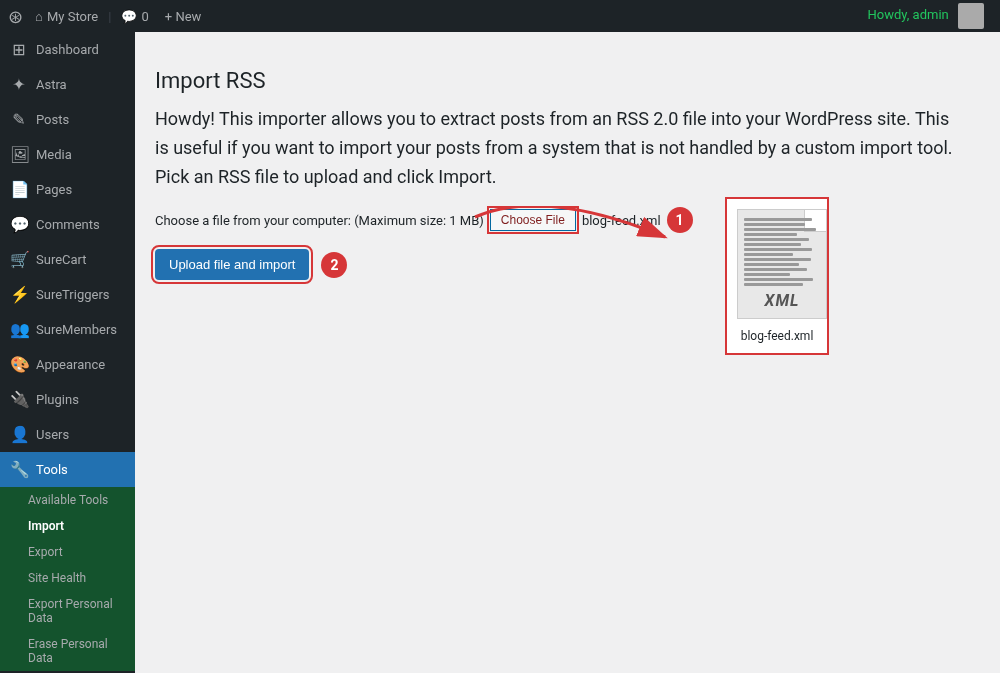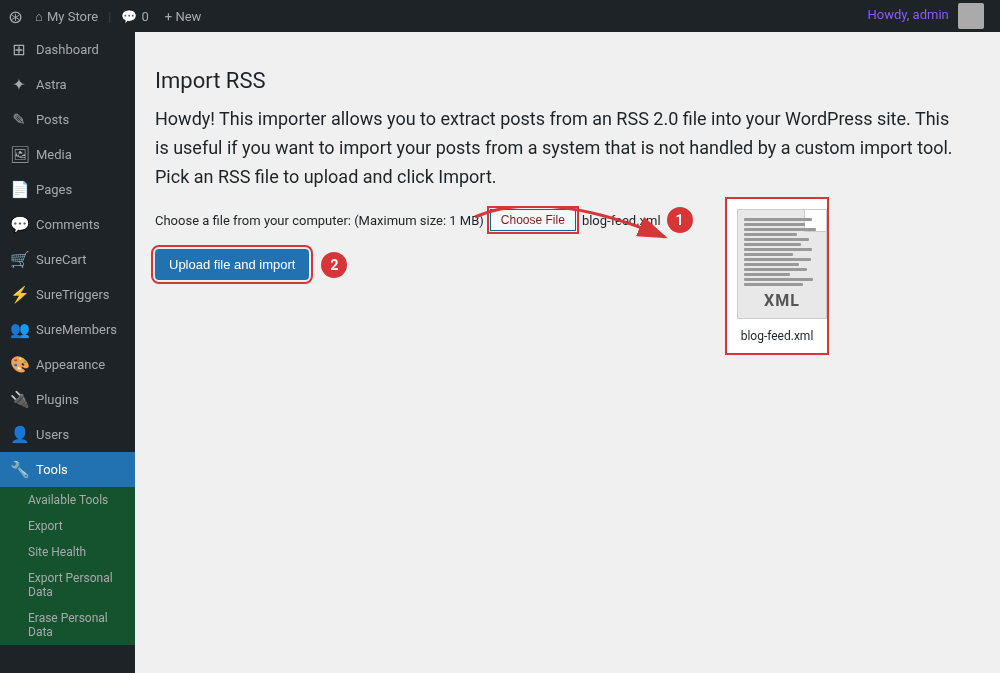--- a/index.html
+++ b/index.html
@@ -5,21 +5,21 @@
     * { margin: 0; padding: 0; box-sizing: border-box; }
     body { font-family: -apple-system, BlinkMacSystemFont, "Segoe UI", Roboto, sans-serif; font-size: 13px; background: #f0f0f1; color: #1d2327; display: flex; flex-direction: column; height: 673px; width: 1000px; overflow: hidden; }
 
     
     .topbar { background: #1d2327; color: #a7aaad; height: 32px; display: flex; align-items: center; padding: 0 8px; gap: 0; flex-shrink: 0; }
     .topbar-wp-logo { color: #a7aaad; font-size: 18px; margin-right: 4px; }
     .topbar-site { display: flex; align-items: center; gap: 4px; color: #a7aaad; padding: 0 8px; font-size: 13px; }
     .topbar-sep { color: #3c434a; margin: 0 2px; }
     .topbar-comments { display: flex; align-items: center; gap: 4px; padding: 0 8px; color: #a7aaad; }
     .topbar-new { display: flex; align-items: center; gap: 4px; padding: 0 8px; color: #a7aaad; cursor: pointer; }
-    .topbar-right { margin-left: auto; color: #8b5cf6; }
+    .topbar-right { margin-left: auto; color: #22c55e; }
     .topbar-howdy { padding: 0 8px; }
 
     
     .layout { display: flex; flex: 1; overflow: hidden; }
 
     
     .sidebar { width: 135px; background: #1d2327; color: #a7aaad; overflow-y: auto; flex-shrink: 0; }
     .sidebar-item { display: flex; align-items: center; gap: 8px; padding: 8px 10px; cursor: pointer; font-size: 13px; color: #a7aaad; }
     .sidebar-item.active { background: #2271b1; color: #fff; }
     .sidebar-icon { font-size: 16px; width: 18px; text-align: center; }
@@ -34,21 +34,21 @@
     .description { font-size: 18px; color: #1d2327; line-height: 1.6; margin-bottom: 16px; max-width: 800px; }
     .file-row { display: flex; align-items: center; gap: 6px; margin-bottom: 16px; font-size: 13px; flex-wrap: wrap; }
     .choose-file-btn { border: 1px solid #0369a1; background: #f6f7f7; color: #7f1d1d; padding: 3px 10px; cursor: pointer; font-size: 12px; outline: 2px solid #d63638; outline-offset: 1px; }
     .file-name { color: #1d2327; }
 
     .upload-btn { background: #2271b1; color: #fff; border: none; padding: 8px 14px; cursor: pointer; font-size: 13px; border-radius: 4px; outline: 2px solid #d63638; outline-offset: 2px; }
 
     
     .step-circle { display: inline-flex; align-items: center; justify-content: center; width: 26px; height: 26px; border-radius: 50%; background: #d63638; color: #fff; font-size: 14px; font-weight: 700; flex-shrink: 0; }
     .xml-box { border: 2px solid #d63638; padding: 10px; display: inline-flex; flex-direction: column; align-items: center; background: #fff; }
-    .xml-icon { position: relative; width: 80px; height: 110px; margin-bottom: 6px; }
+    .xml-icon { position: relative; width: 80px; height: 110px; margin-bottom: 6px; font-style: italic; }
     .xml-icon-body { background: #e8e8e8; width: 90px; height: 110px; position: relative; border: 1px solid #ccc; }
     .xml-icon-corner { position: absolute; top: 0; right: 0; width: 22px; height: 22px; background: #fff; border-left: 1px solid #ccc; border-bottom: 1px solid #ccc; }
     .xml-icon-lines { position: absolute; top: 8px; left: 6px; right: 6px; bottom: 30px; overflow: hidden; }
     .xml-line { height: 3px; background: #999; margin-bottom: 2px; border-radius: 1px; }
     .xml-label { position: absolute; bottom: 8px; left: 0; right: 0; text-align: center; font-size: 16px; font-weight: 700; color: #555; letter-spacing: 1px; }
     .xml-filename { font-size: 12px; color: #1d2327; margin-top: 4px; }
 
     
     .button-row { display: flex; align-items: center; gap: 12px; margin-bottom: 20px; }
 
@@ -132,20 +132,23 @@
       <span class="sidebar-icon">👤</span>
       <span>Users</span>
     </div>
     <div class="sidebar-item active">
       <span class="sidebar-icon">🔧</span>
       <span>Tools</span>
     </div>
     <div class="sidebar-submenu">
       <div class="sidebar-subitem">
         <span>Available Tools</span>
+      </div>
+      <div class="sidebar-subitem active">
+        <span>Import</span>
       </div>
       <div class="sidebar-subitem">
         <span>Export</span>
       </div>
       <div class="sidebar-subitem">
         <span>Site Health</span>
       </div>
       <div class="sidebar-subitem">
         <span>Export Personal Data</span>
       </div>

